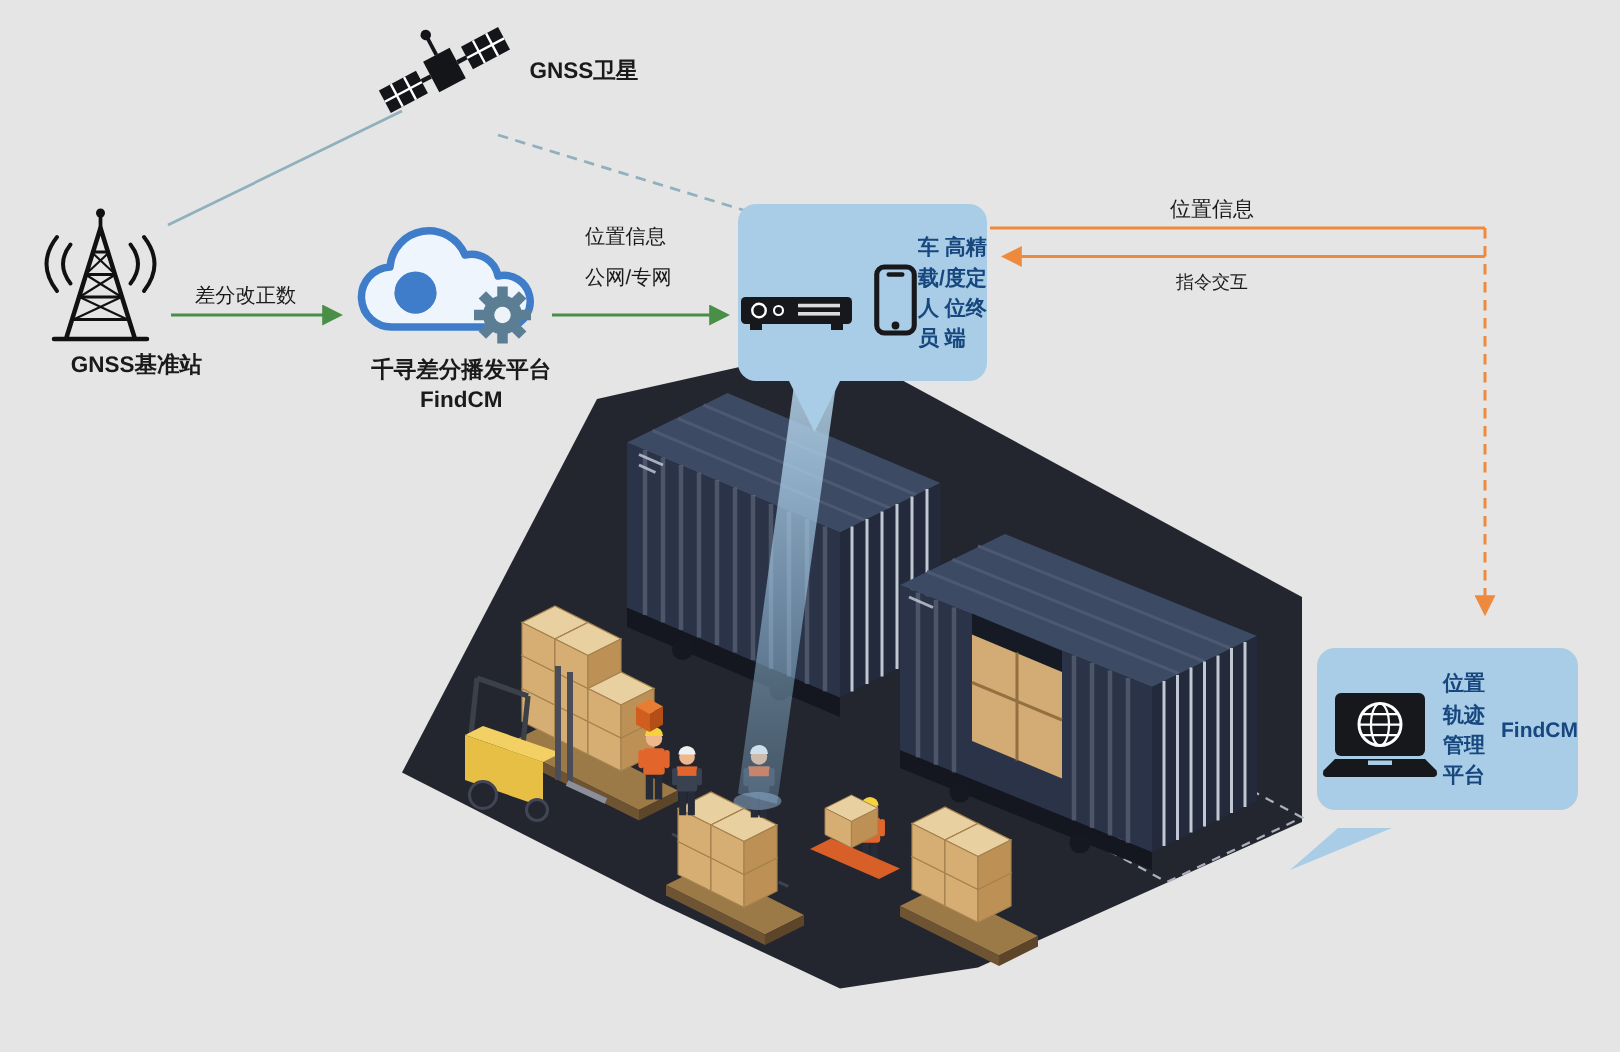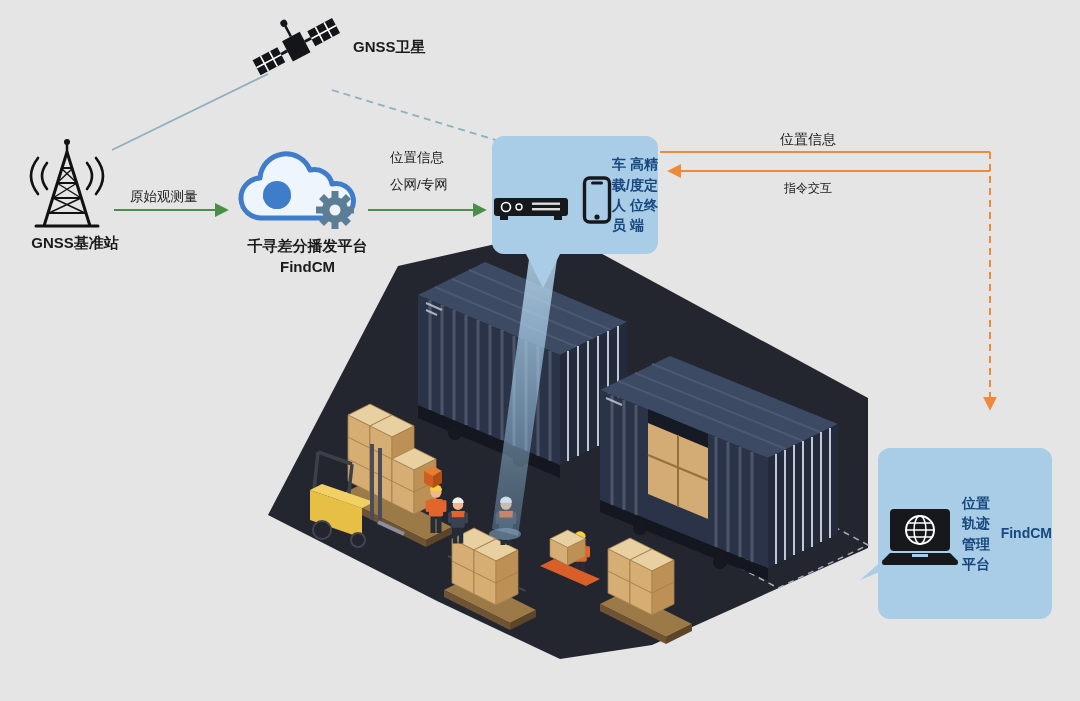--- a/index.html
+++ b/index.html
@@ -199,26 +199,26 @@
 
     <polygon points="530,252 558,252 518,536 492,529" fill="url(#beamGrad)"></polygon>
     <ellipse cx="505" cy="534" rx="16" ry="6" fill="#9fc8e8" opacity="0.45"></ellipse>
 
     <polygon points="524,250 562,250 543,288" fill="#a9cde6"></polygon>
     <polygon points="892,552 928,552 860,580" fill="#a9cde6"></polygon>
   </svg>
 
   <div class="lbl big" style="left:353px;top:38px">GNSS卫星</div>
 
-  <div class="lbl big center" style="left:10px;top:234px;width:130px">GNSS基准站</div>
+  <div class="lbl big center" style="left:26px;top:234px;width:130px">GNSS基准站</div>
 
   <div class="lbl big center" style="left:220px;top:237px;width:175px">千寻差分播发平台</div>
   <div class="lbl big center" style="left:220px;top:258px;width:175px">FindCM</div>
 
-  <div class="lbl" style="left:130px;top:188px">原始观测量</div>
+  <div class="lbl" style="left:130px;top:188px">差分改正数</div>
   <div class="lbl" style="left:390px;top:149px">位置信息</div>
   <div class="lbl" style="left:390px;top:176px">公网/专网</div>
 
   <div class="lbl center" style="left:760px;top:131px;width:96px;font-size:14px">位置信息</div>
   <div class="lbl center" style="left:760px;top:180px;width:96px;font-size:12px">指令交互</div>
 
   <div class="bubble" style="left:492px;top:136px;width:166px;height:118px">
     <div class="icons">
       <svg width="78" height="34" viewBox="0 0 78 34">
         <rect x="8" y="25" width="8" height="5" fill="#17181c"></rect>
@@ -232,21 +232,21 @@
       <svg width="30" height="48" viewBox="0 0 30 48">
         <rect x="2.5" y="2" width="25" height="44" rx="5" fill="none" stroke="#17181c" stroke-width="3.4"></rect>
         <rect x="9" y="5.5" width="12" height="3" rx="1.5" fill="#17181c"></rect>
         <circle cx="15" cy="41" r="2.6" fill="#17181c"></circle>
       </svg>
     </div>
     <div class="cap">车载/人员</div>
     <div class="cap">高精度定位终端</div>
   </div>
 
-  <div class="bubble" style="left:878px;top:448px;width:174px;height:171px">
+  <div class="bubble" style="left:878px;top:432px;width:174px;height:108px">
     <div class="icons" style="margin:15px 0 6px">
       <svg width="84" height="58" viewBox="0 0 84 58">
         <rect x="12" y="0" width="60" height="42" rx="4" fill="#17181c"></rect>
         <circle cx="42" cy="21" r="14" fill="none" stroke="#ffffff" stroke-width="2"></circle>
         <ellipse cx="42" cy="21" rx="6" ry="14" fill="none" stroke="#ffffff" stroke-width="1.5"></ellipse>
         <path d="M28,21 H56 M30,14 H54 M30,28 H54" stroke="#ffffff" stroke-width="1.5"></path>
         <polygon points="4,52 12,44 72,44 80,52" fill="#17181c"></polygon>
         <rect x="4" y="51" width="76" height="5" rx="2.5" fill="#17181c"></rect>
         <rect x="34" y="45" width="16" height="3" fill="#a9cde6"></rect>
       </svg>

